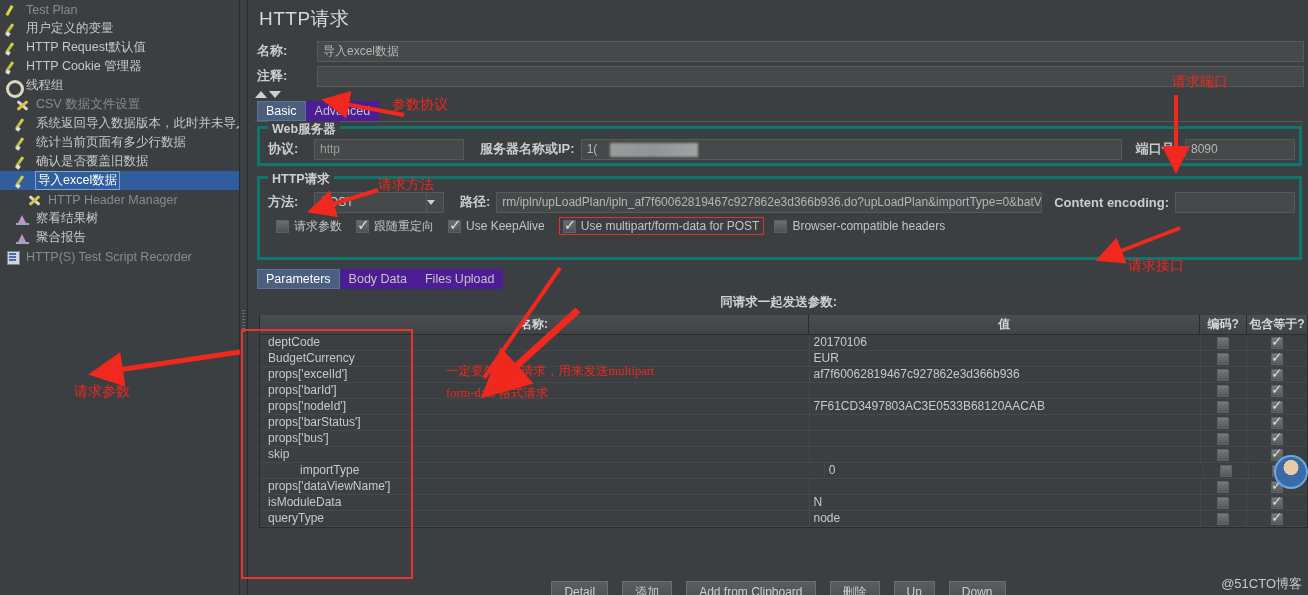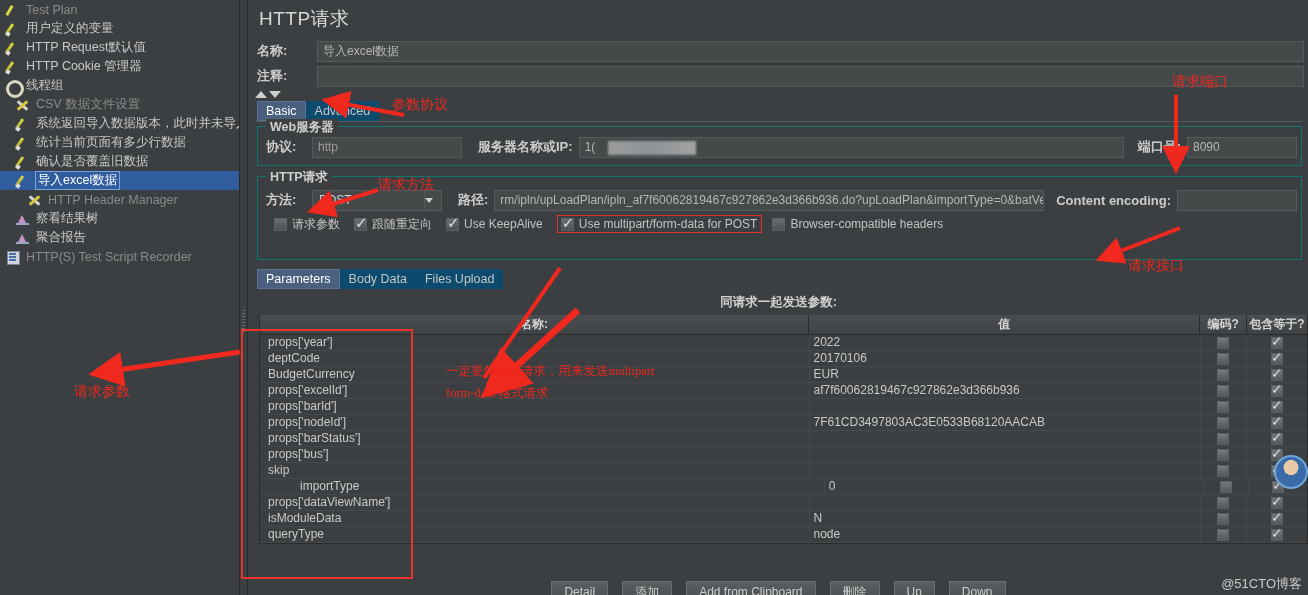--- a/index.html
+++ b/index.html
@@ -149,27 +149,27 @@
     color: #c5c5c5;
     background: #3c3f41;
     border: 1px solid transparent;
   }
   .tab.active {
     background: #4b5f7f;
     color: #ffffff;
     border: 1px solid #5c7architecture;
     border: 1px solid #5c7196;
   }
-  .tab.inactive { background:#0c4a6e; }
+  .tab.inactive { background:#4c1d95; }
   .tabstrip-under { height:1px; background:#555a5c; margin: 0 6px; }
 
   
   .groupbox {
     margin: 4px 6px 0 8px;
-    border: 1px solid #0f766e;
+    border: 3px solid #0f766e;
     padding-top: 2px;
     position: relative;
   }
   .group-title {
     position: absolute; top: -8px; left: 8px;
     background: #3c3f41; padding: 0 4px;
     font-size: 12.5px; color: #cfcfcf; font-weight: bold;
   }
 
   
@@ -457,30 +457,20 @@
 
     <div class="ptable">
       <div class="thead">
         <div class="hdr-name">名称:</div>
         <div class="hdr-value">值</div>
         <div class="col-enc" style="display:block">编码?</div>
         <div class="col-inc" style="display:block;border-right:none">包含等于?</div>
       </div>
       <div id="table-body">
           <div class="trow">
-            <div class="col-name" style="width: 660px; padding-left: 8px;">props['year']</div>
-            <div class="col-value" style="width: 470px;">2022</div>
-            <div class="col-enc">
-              <span class="tbl-cb"></span>
-            </div>
-            <div class="col-inc" style="border-right: none;">
-              <span class="tbl-cb checked"></span>
-            </div>
-          </div>
-          <div class="trow">
             <div class="col-name" style="width: 660px; padding-left: 8px;">deptCode</div>
             <div class="col-value" style="width: 470px;">20170106</div>
             <div class="col-enc">
               <span class="tbl-cb"></span>
             </div>
             <div class="col-inc" style="border-right: none;">
               <span class="tbl-cb checked"></span>
             </div>
           </div>
           <div class="trow">

